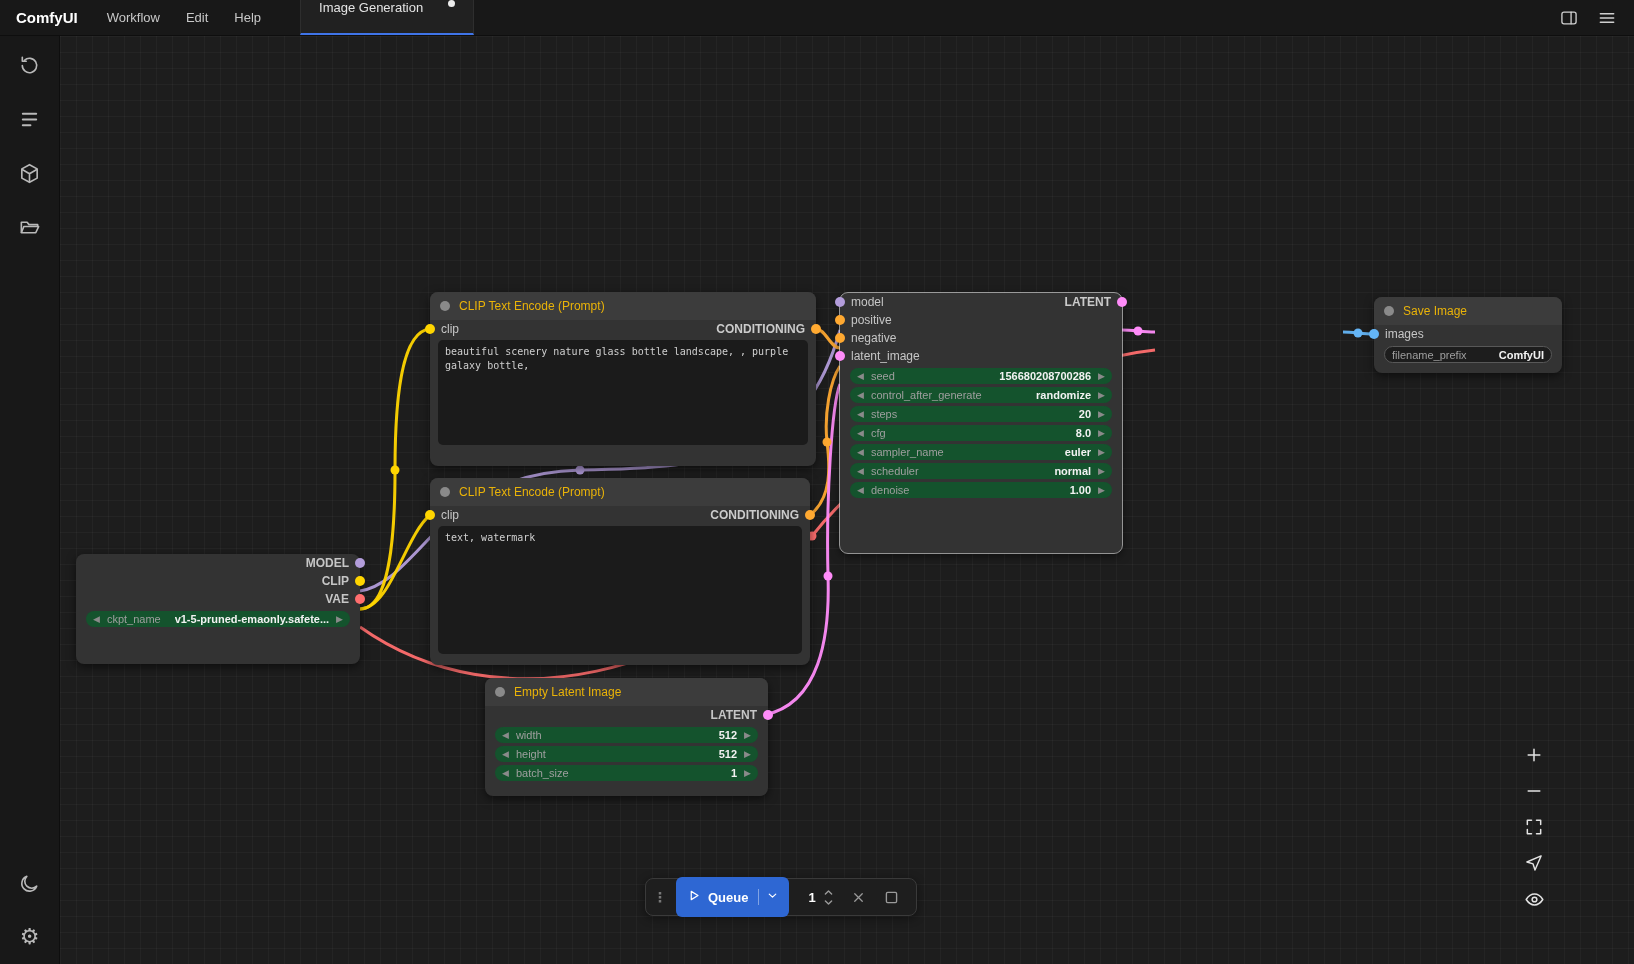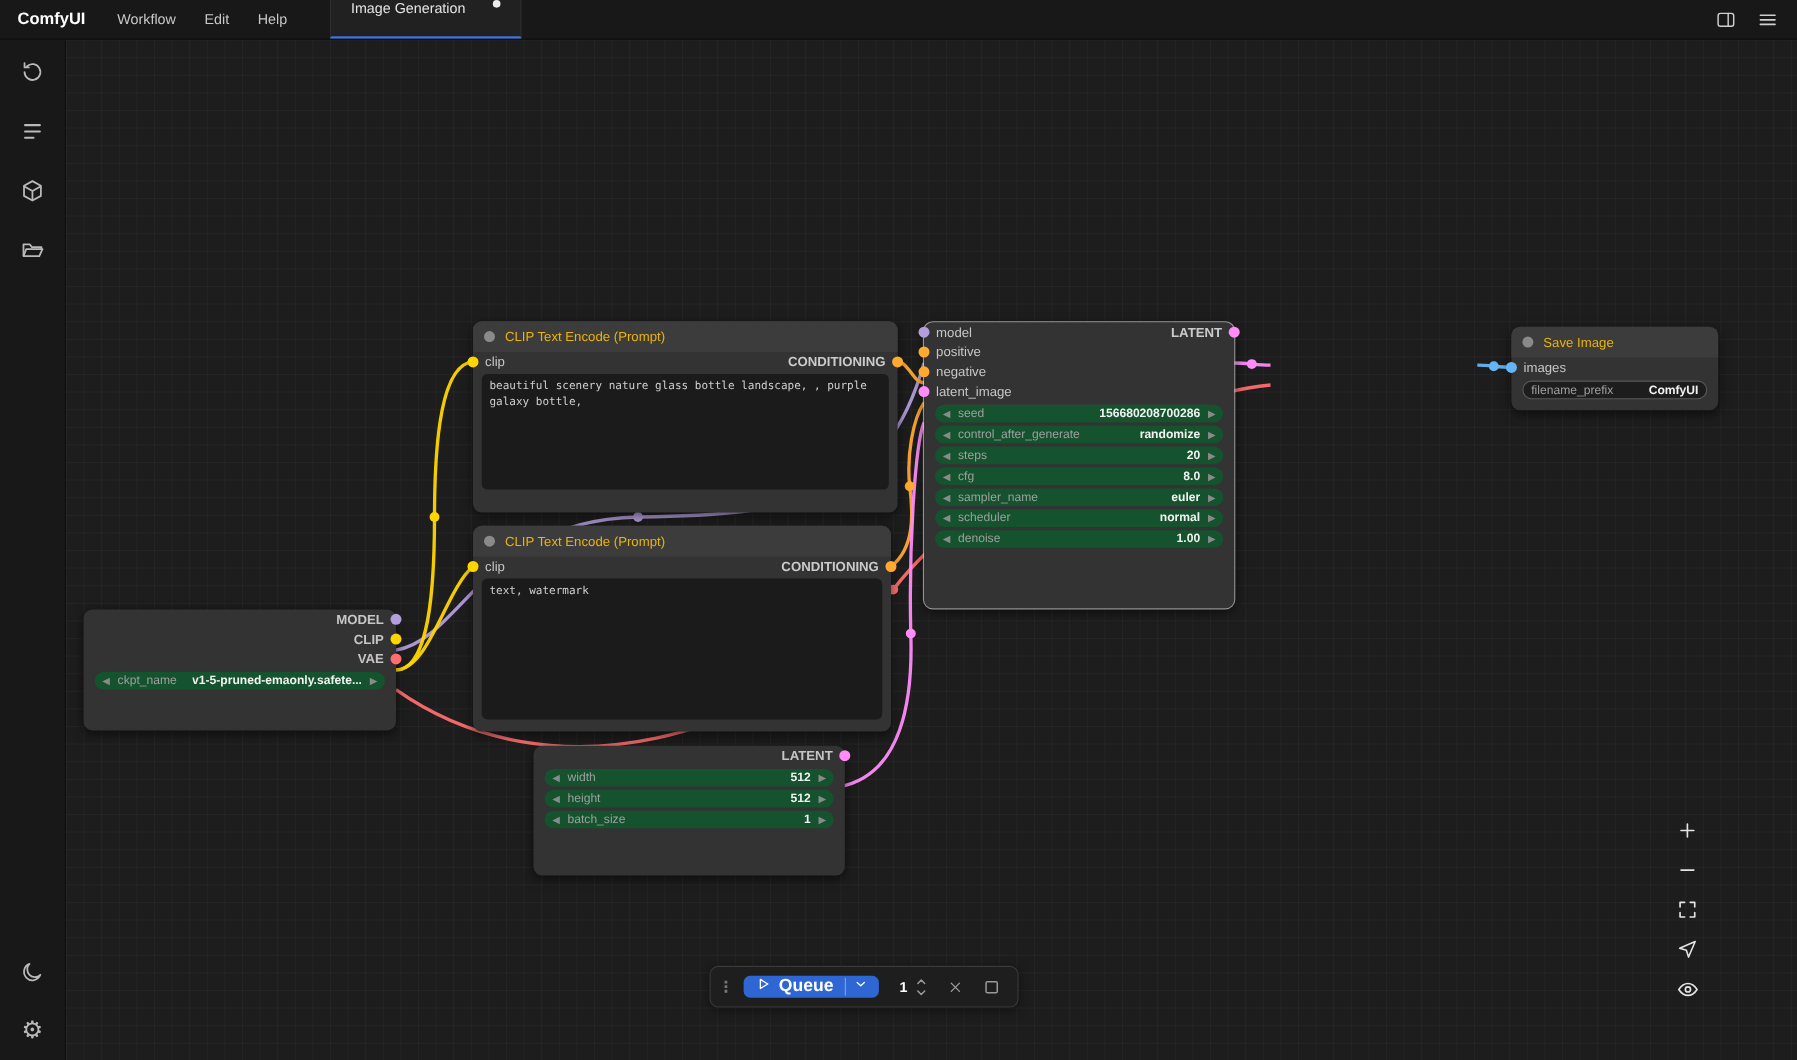--- a/index.html
+++ b/index.html
@@ -69,22 +69,22 @@
   .warrow.r::before{content:"▶"}
   .widget.textfield{background:#1d1d1d;border:1px solid #585858;border-radius:9px;height:17px}
   .prompt{margin:2px 8px 6px;background:#1b1b1b;border-radius:5px;padding:5px 7px;
     font-family:"DejaVu Sans Mono",monospace;font-size:10px;line-height:1.4;color:#cfcfcf;overflow:hidden}
 
   
   .queue-panel{position:absolute;left:585px;top:842px;z-index:5;height:38px;display:flex;
     align-items:center;gap:9px;background:#1e1e1e;border:1px solid #3a3a3a;border-radius:8px;
     padding:0 12px 0 7px;box-shadow:0 2px 10px rgba(0,0,0,.45)}
   .drag-dots{color:#777;font-size:14px;font-weight:bold}
-  .queue-btn{height:20px;display:flex;align-items:center;gap:7px;background:#2e67d3;border-radius:6px;
-    padding:0 10px;color:#fff;font-size:16px;font-weight:600}
+  .queue-btn{height:40px;display:flex;align-items:center;gap:7px;background:#2e67d3;border-radius:6px;
+    padding:0 10px;color:#fff;font-size:13px;font-weight:600}
   .q-divider{width:1px;height:16px;background:rgba(255,255,255,.4);margin-left:3px}
   .batch-box{display:flex;align-items:center;height:28px;padding:0 4px 0 10px;gap:7px}
   .batch-val{color:#fff;font-size:13px;font-weight:600}
   .steppers{display:flex;flex-direction:column;gap:3px}
   .icon-btn{display:flex;align-items:center;justify-content:center;width:24px;height:24px}
 
   
   .zoom-controls{position:absolute;left:1462px;top:708px;z-index:5;display:flex;flex-direction:column;
     gap:14px;align-items:center}
   .zc-btn{width:24px;height:22px;display:flex;align-items:center;justify-content:center}
@@ -216,20 +216,24 @@
     <div class="port-row">
       <span class="port-dot in c-clip"></span>
       <span class="lab">clip</span>
       <span class="r">CONDITIONING</span>
       <span class="port-dot out c-cond"></span>
     </div>
     <div class="prompt" style="height:128px">text, watermark</div>
   </div>
 
   <div class="node" style="left:425px;top:642px;width:283px;height:118px">
+    <div class="node-header">
+      <span class="collapse-dot"></span>
+      <span class="node-title">Empty Latent Image</span>
+    </div>
     <div class="port-row out-only">
       <span class="lab">LATENT</span>
       <span class="port-dot out c-latent"></span>
     </div>
     <div class="widget">
       <span class="warrow l"></span>
       <span class="wname">width</span>
       <span class="wvalue">512</span>
       <span class="warrow r"></span>
     </div>

